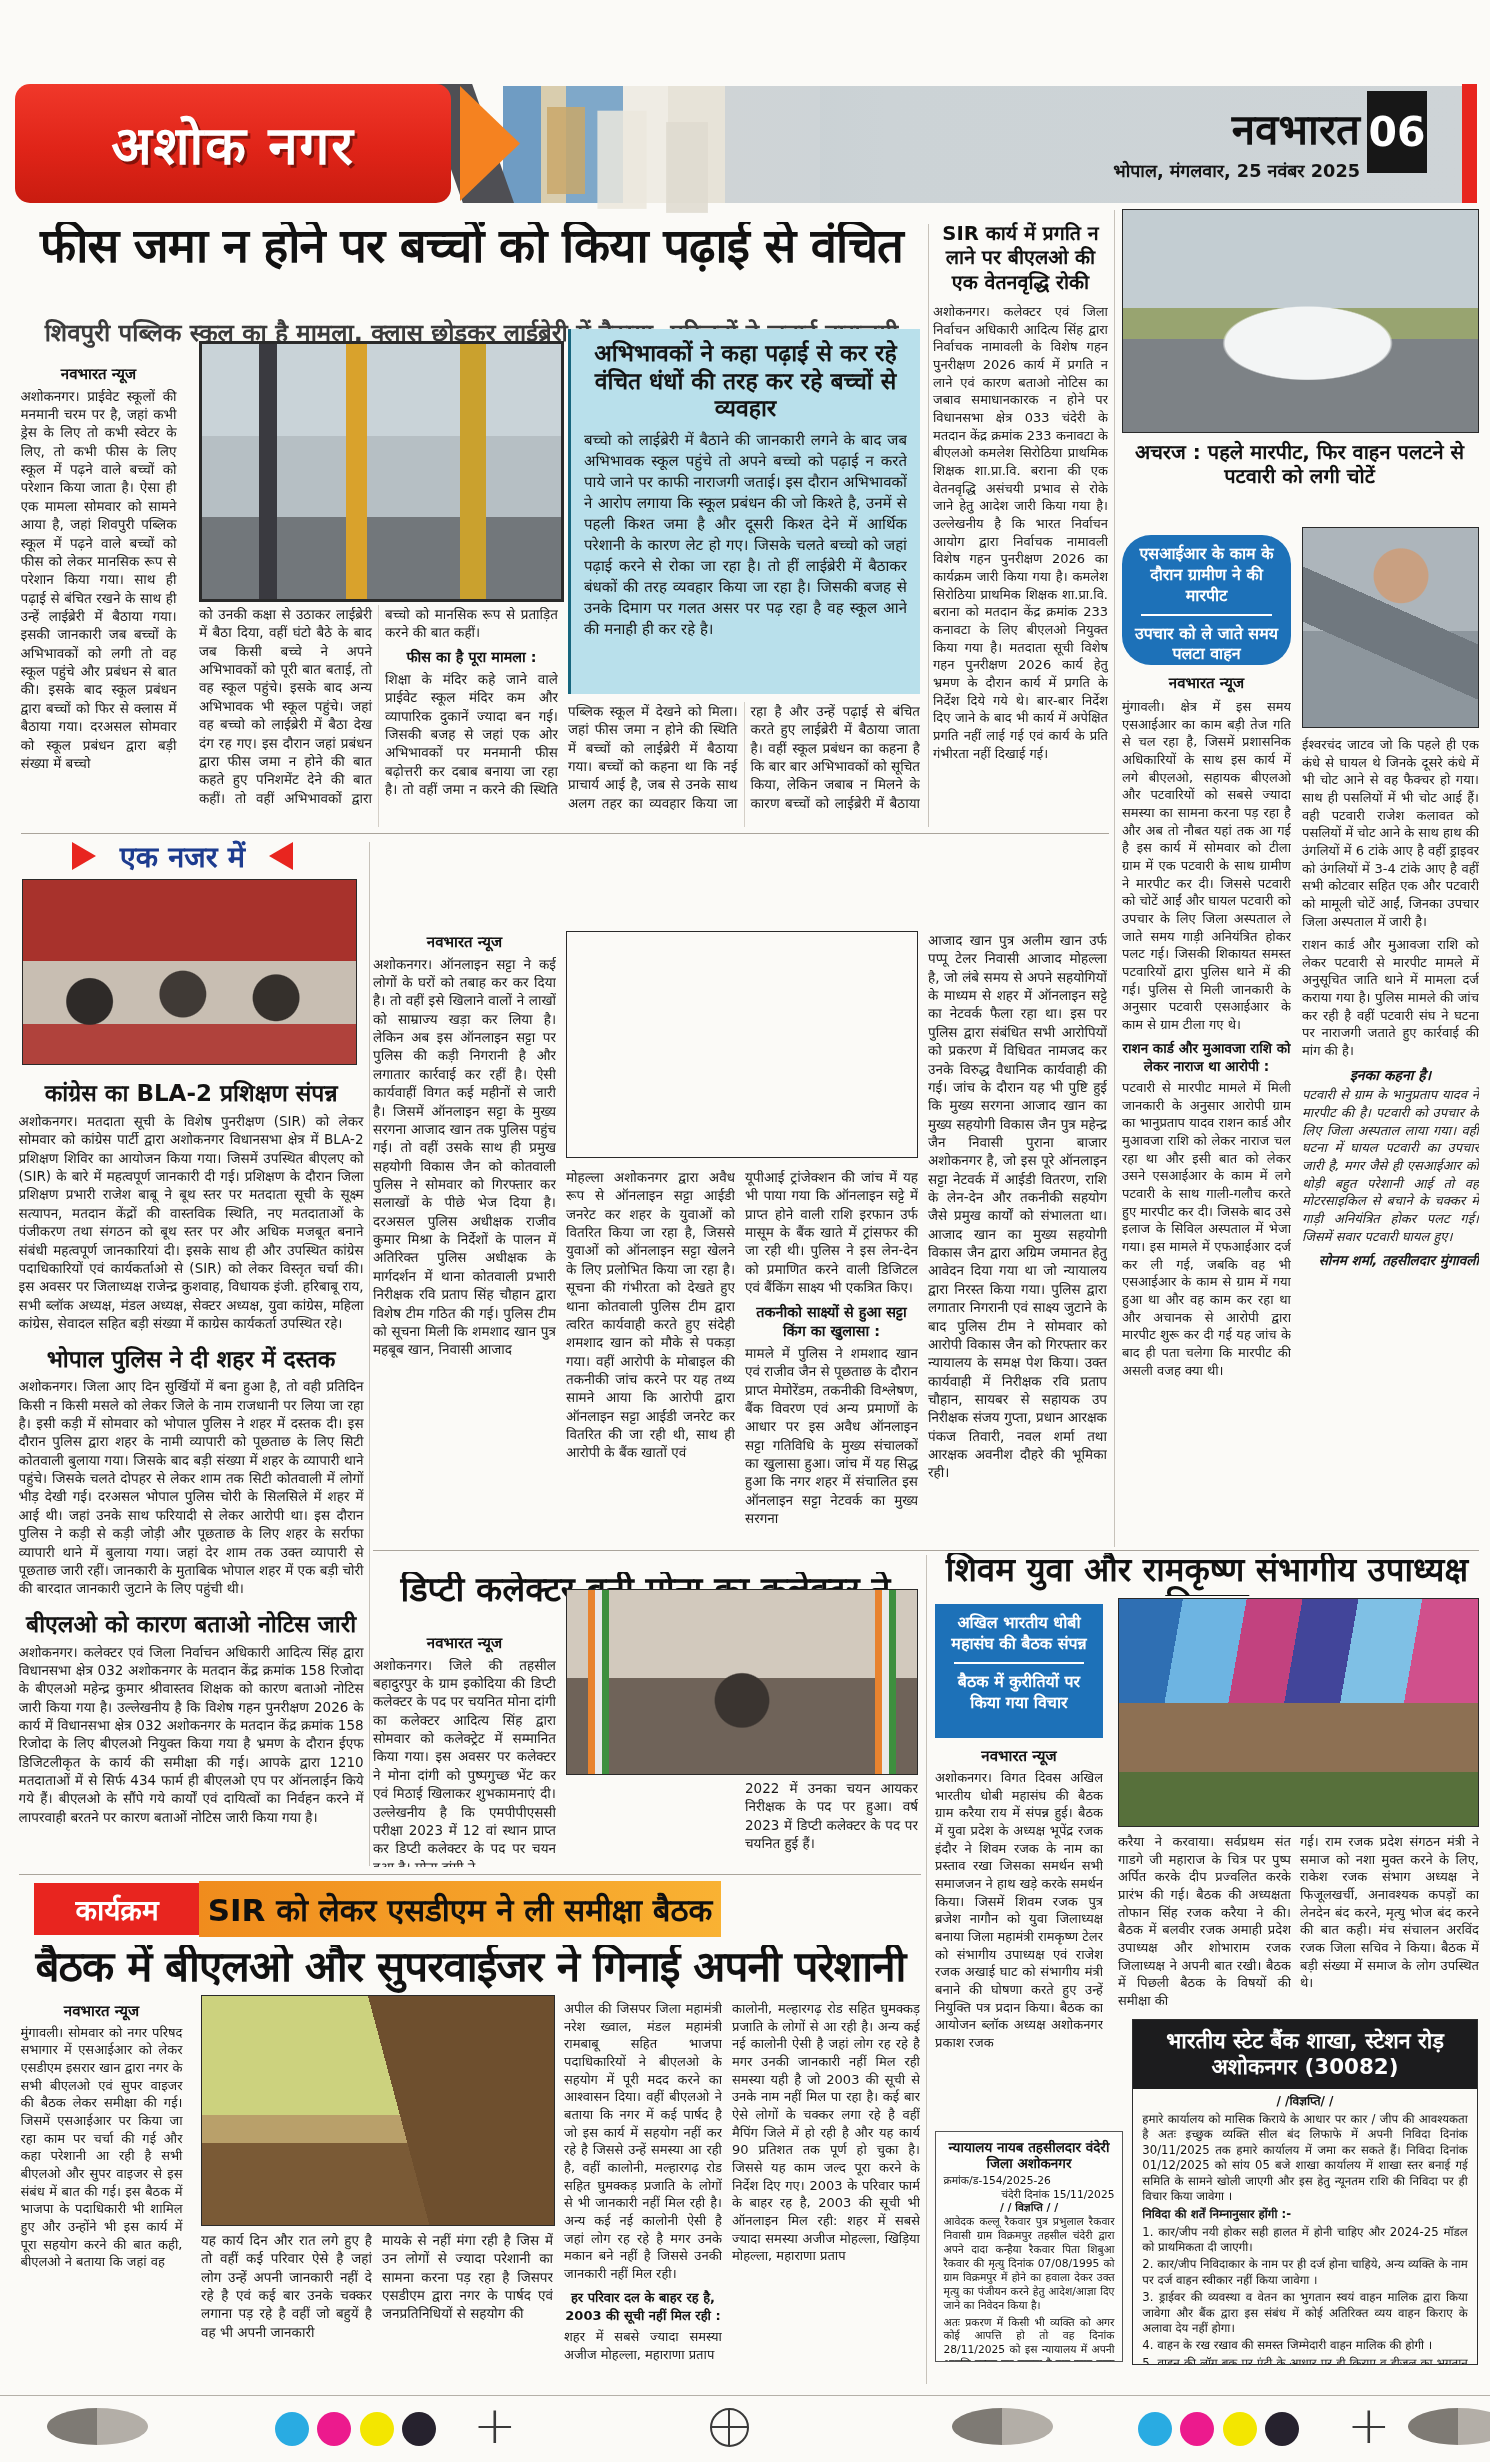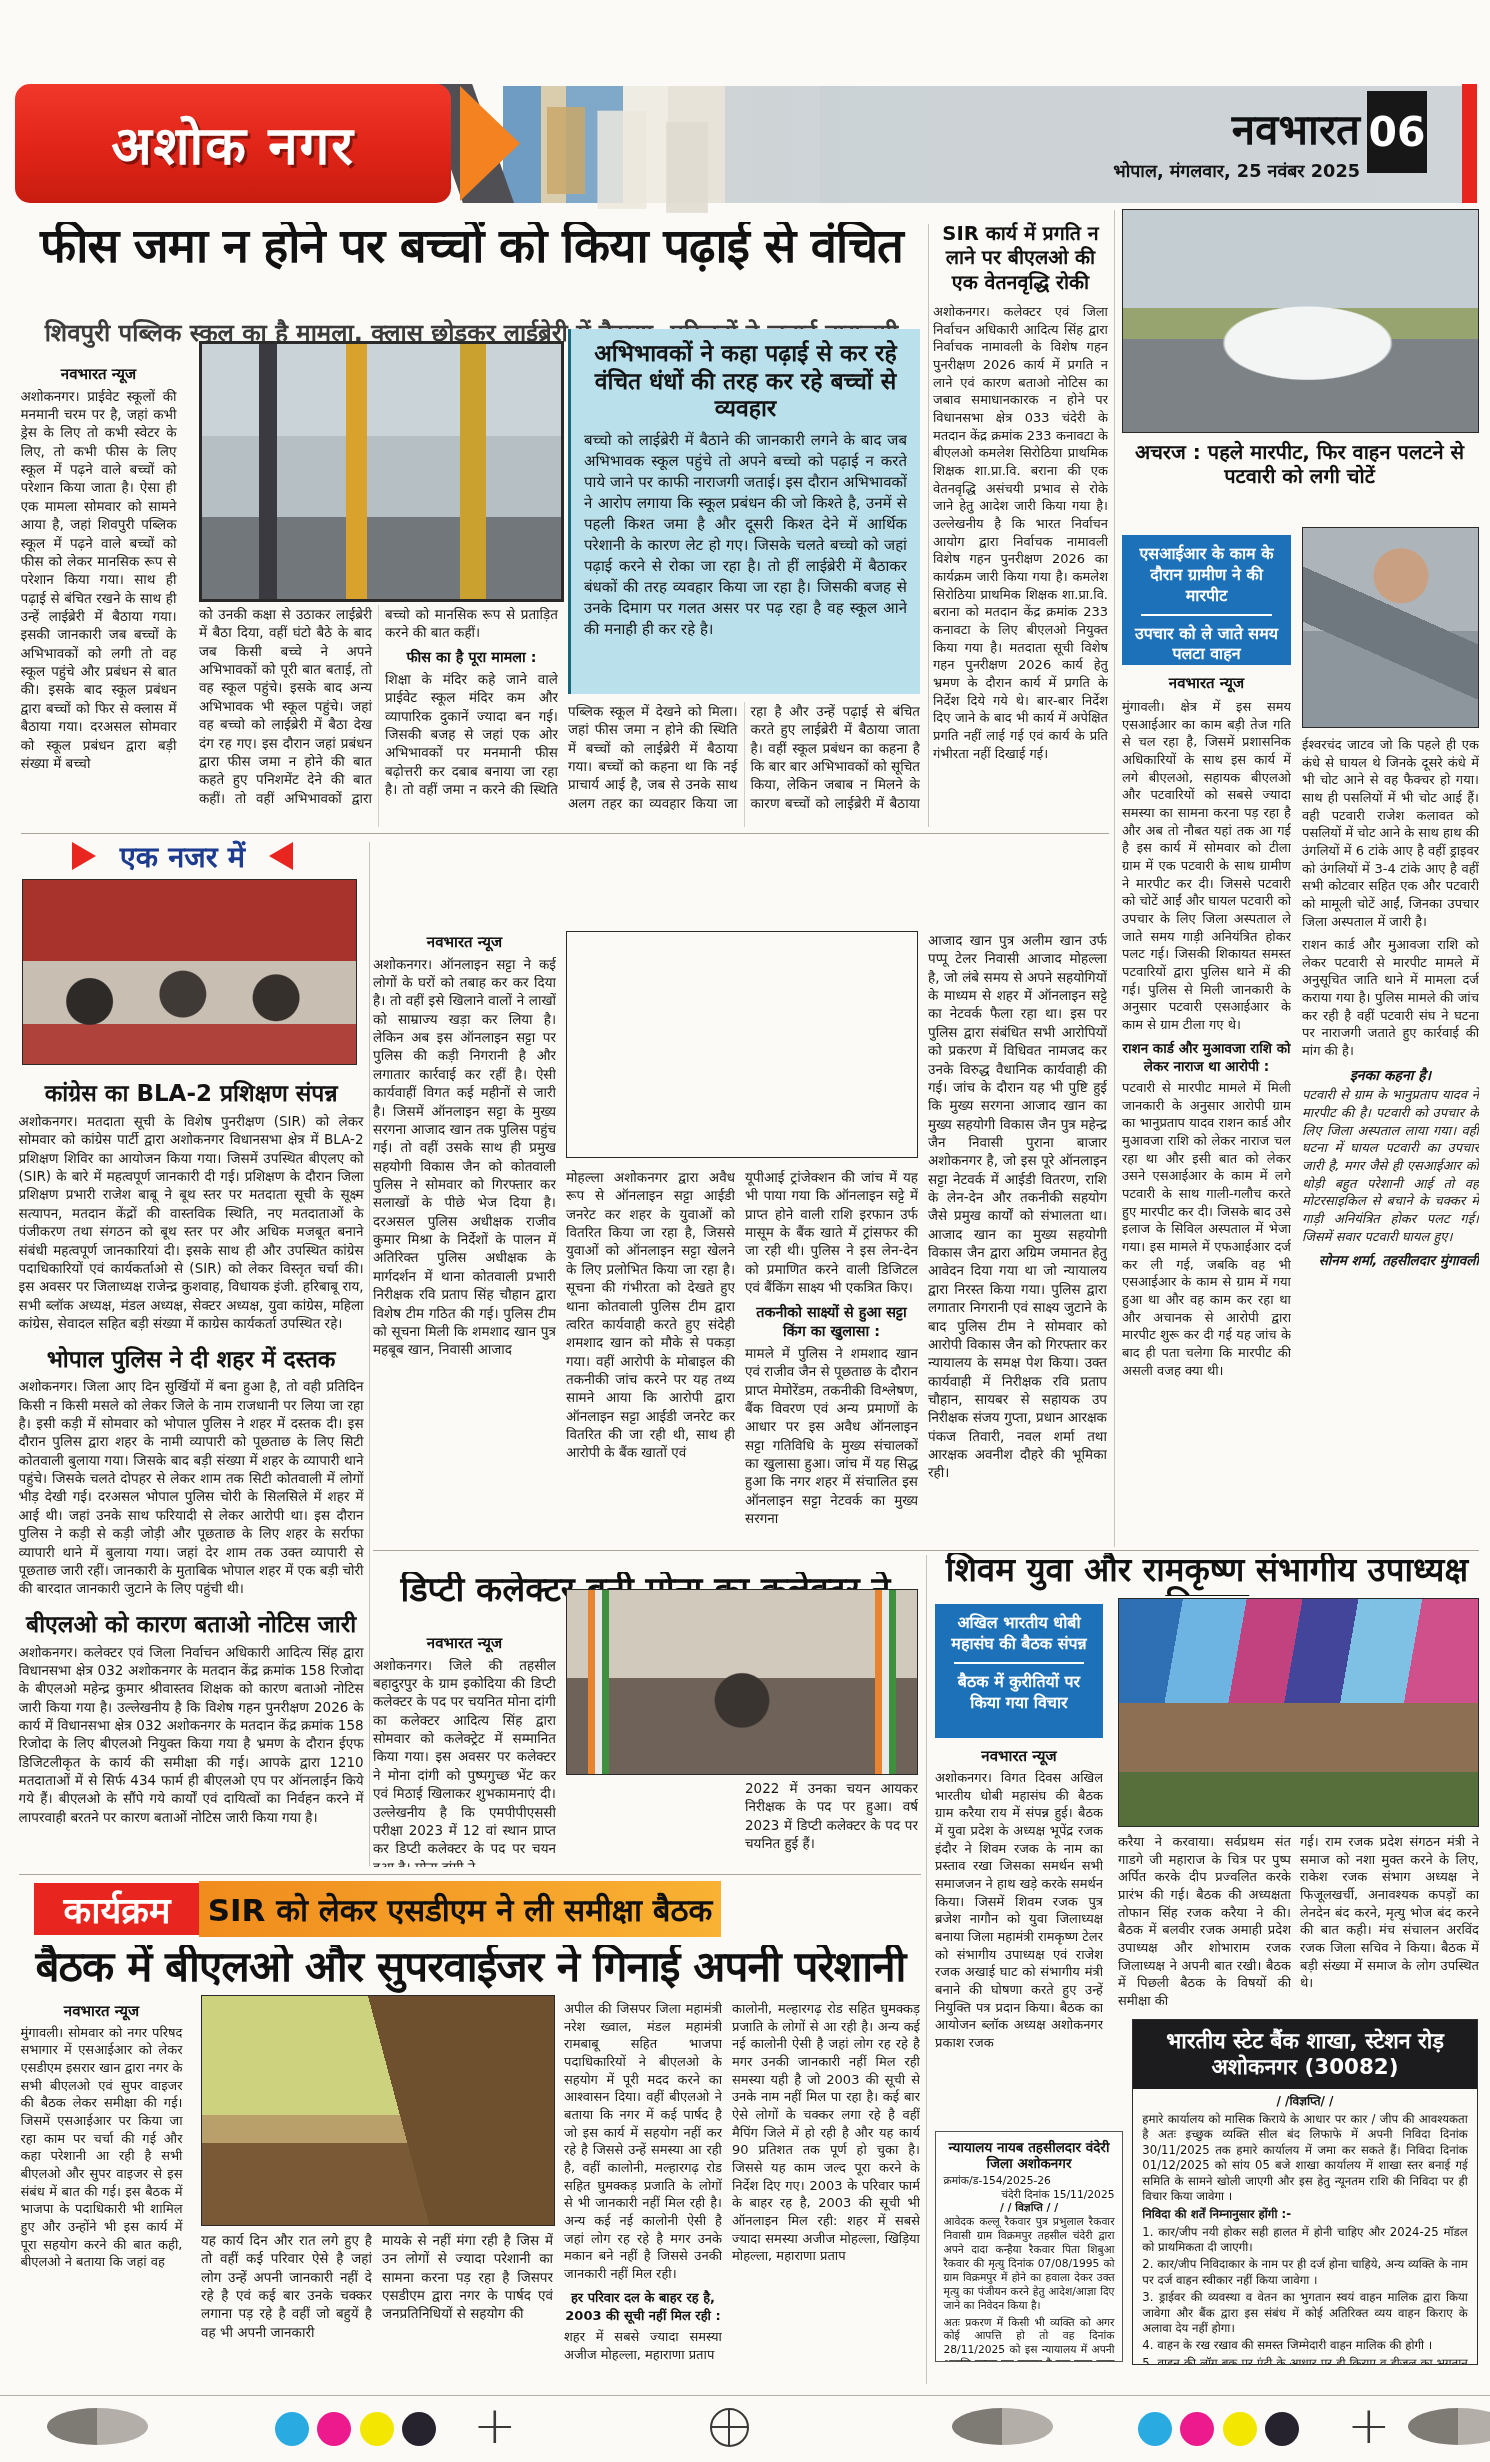--- a/index.html
+++ b/index.html
@@ -78,21 +78,21 @@
   
   .hl{font-weight:800;color:#111;}
   
   #najar-title{left:10px;top:836px;width:345px;height:39px;display:flex;align-items:center;justify-content:center;gap:24px;}
   #najar-title .t{color:#1d3c8f;font-size:29px;font-weight:800;}
   .najar-arr{width:0;height:0;border-top:14px solid transparent;border-bottom:14px solid transparent;}
   .najar-arr.left{border-left:24px solid #e8251f;}
   .najar-arr.right{border-right:24px solid #e8251f;}
   .najar-h{font-size:23px;font-weight:800;text-align:center;margin:9.3px 0 3.7px;}
   
-  #kick-red{left:34px;top:1883px;width:166px;height:52px;background:#e8251f;color:#fff;font-size:36px;font-weight:800;display:flex;align-items:center;justify-content:center;}
+  #kick-red{left:34px;top:1883px;width:166px;height:52px;background:#e8251f;color:#fff;font-size:28px;font-weight:800;display:flex;align-items:center;justify-content:center;}
   #kick-yellow{left:199px;top:1881px;width:522px;height:56px;background:linear-gradient(90deg,#f08c1d,#f9b233);color:#101010;font-size:31px;font-weight:800;display:flex;align-items:center;justify-content:center;}
   
   #court{left:935px;top:2131px;width:188px;height:231px;border:1.4px solid #555;background:#fdfdfb;padding:6.5px 7.5px;box-sizing:border-box;font-size:10.7px;line-height:1.3;overflow:hidden;}
   #court .t{font-weight:800;font-size:13.5px;text-align:center;line-height:1.2;margin-bottom:2.8px;}
   #bank{left:1132px;top:2019px;width:346px;height:346px;border:1.9px solid #2e2e2e;background:#fbfaf6;box-sizing:border-box;overflow:hidden;}
   #bank .head{background:#1c1c1e;color:#fff;font-size:21.4px;font-weight:800;text-align:center;padding:7.5px 9.3px;line-height:1.25;}
   #bank .inner{padding:5.6px 9.3px;font-size:11.7px;line-height:1.32;}
   #bank .vig{text-align:center;font-weight:bold;font-size:12px;margin-bottom:1.9px;}
   #bank ol{margin:1.9px 0 3.7px;padding:0;list-style:none;}
   #bank li{margin-bottom:1.9px;text-align:justify;}
@@ -149,21 +149,21 @@
 
   <div class="abs hide" style="left:933px;top:222px;width:175px;height:607px;">
     <div class="ct hl" style="font-size:19.6px;line-height:1.25;margin-bottom:7.5px;">SIR कार्य में प्रगति न लाने पर बीएलओ की एक वेतनवृद्धि रोकी</div>
     <p class="body-txt jt" style="font-size:13px;">अशोकनगर। कलेक्टर एवं जिला निर्वाचन अधिकारी आदित्य सिंह द्वारा निर्वाचक नामावली के विशेष गहन पुनरीक्षण 2026 कार्य में प्रगति न लाने एवं कारण बताओ नोटिस का जबाव समाधानकारक न होने पर विधानसभा क्षेत्र 033 चंदेरी के मतदान केंद्र क्रमांक 233 कनावटा के बीएलओ कमलेश सिरोठिया प्राथमिक शिक्षक शा.प्रा.वि. बराना की एक वेतनवृद्धि असंचयी प्रभाव से रोके जाने हेतु आदेश जारी किया गया है। उल्लेखनीय है कि भारत निर्वाचन आयोग द्वारा निर्वाचक नामावली विशेष गहन पुनरीक्षण 2026 का कार्यक्रम जारी किया गया है। कमलेश सिरोठिया प्राथमिक शिक्षक शा.प्रा.वि. बराना को मतदान केंद्र क्रमांक 233 कनावटा के लिए बीएलओ नियुक्त किया गया है। मतदाता सूची विशेष गहन पुनरीक्षण 2026 कार्य हेतु भ्रमण के दौरान कार्य में प्रगति के निर्देश दिये गये थे। बार-बार निर्देश दिए जाने के बाद भी कार्य में अपेक्षित प्रगति नहीं लाई गई एवं कार्य के प्रति गंभीरता नहीं दिखाई गई।</p>
   </div>
 
   <div class="photo" id="ph-suv" style="left:1122px;top:209px;width:355px;height:222px;"></div>
 
   <div class="abs hide hl ct" style="left:1118px;top:440px;width:363px;height:89px;font-size:20px;line-height:1.2;">अचरज : पहले मारपीट, फिर वाहन पलटने से पटवारी को लगी चोटें</div>
 
-  <div class="abs bluebox" style="left:1122px;top:535px;width:169px;height:130px;">
+  <div class="abs bluebox" style="left:1122px;top:535px;width:169px;height:130px;border-radius:29px;">
     <div class="l1">एसआईआर के काम के दौरान ग्रामीण ने की मारपीट</div>
     <div class="sep"></div>
     <div class="l1">उपचार को ले जाते समय पलटा वाहन</div>
   </div>
 
   <div class="photo" id="ph-injured" style="left:1302px;top:527px;width:175px;height:199px;"></div>
 
   <div class="abs byline" style="left:1122px;top:672px;width:169px;">नवभारत न्यूज</div>
 
   <div class="abs hide" style="left:1122px;top:698px;width:169px;height:847px;">

